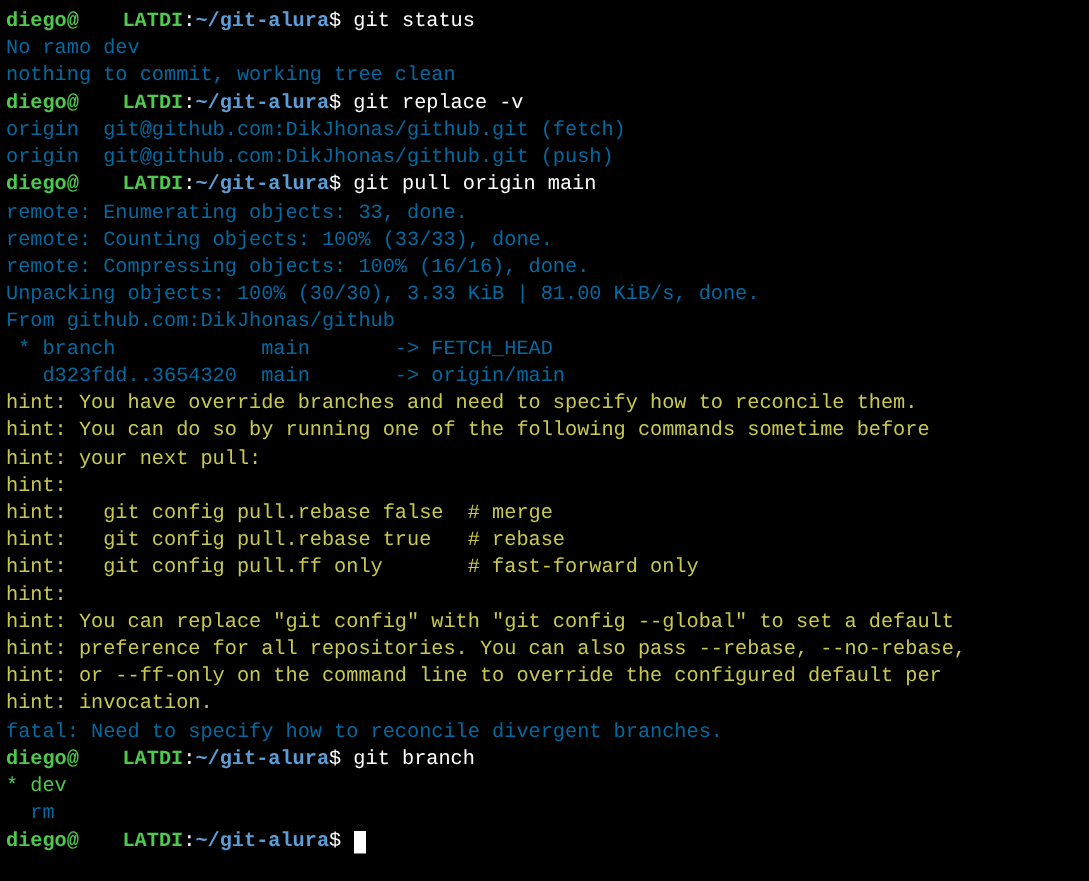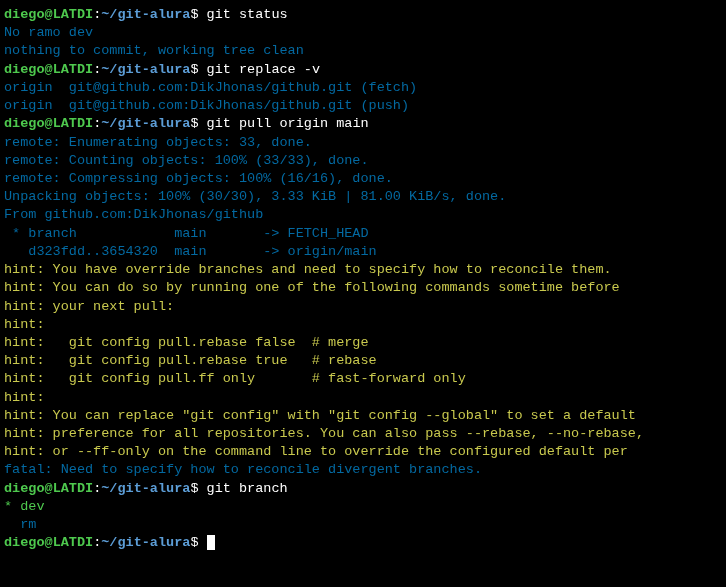--- a/index.html
+++ b/index.html
@@ -15,21 +15,21 @@
       padding: 6px 4px;
       width: 726px;
       height: 587px;
       overflow: hidden;
       color: #fff;
     }
     .line {
       white-space: pre;
     }
     .user { color: #4ec94e; font-weight: bold; }
-    .host { color: #4ec94e; font-weight: bold; }
+    .host { color: #4ec94e; font-weight: bold; padding-left: 29px; }
     .at { color: #4ec94e; font-weight: bold; }
     .colon { color: #fff; }
     .path { color: #5c9dd6; font-weight: bold; }
     .dollar { color: #fff; }
     .cmd { color: #fff; }
     .white { color: #0369a1; }
     .yellow { color: #c9c94e; }
     .green { color: #4ec94e; }
     .cursor {
       display: inline-block;
@@ -68,20 +68,21 @@
 <div class="line yellow">hint: You can do so by running one of the following commands sometime before</div>
 <div class="line yellow">hint: your next pull:</div>
 <div class="line yellow">hint:</div>
 <div class="line yellow">hint:   git config pull.rebase false  # merge</div>
 <div class="line yellow">hint:   git config pull.rebase true   # rebase</div>
 <div class="line yellow">hint:   git config pull.ff only       # fast-forward only</div>
 <div class="line yellow">hint:</div>
 <div class="line yellow">hint: You can replace "git config" with "git config --global" to set a default</div>
 <div class="line yellow">hint: preference for all repositories. You can also pass --rebase, --no-rebase,</div>
 <div class="line yellow">hint: or --ff-only on the command line to override the configured default per</div>
+<div class="line yellow">hint: invocation.</div>
 <div class="line white">fatal: Need to specify how to reconcile divergent branches.</div>
 
 <div class="line"><span class="user">diego</span><span class="at">@</span><span class="host">LATDI</span><span class="colon">:</span><span class="path">~/git-alura</span><span class="dollar">$ </span><span class="cmd">git branch</span></div>
 
 <div class="line green">* dev</div>
 <div class="line white">  rm</div>
 
 <div class="line"><span class="user">diego</span><span class="at">@</span><span class="host">LATDI</span><span class="colon">:</span><span class="path">~/git-alura</span><span class="dollar">$ </span><span class="cursor"></span></div>
 
 </div>

